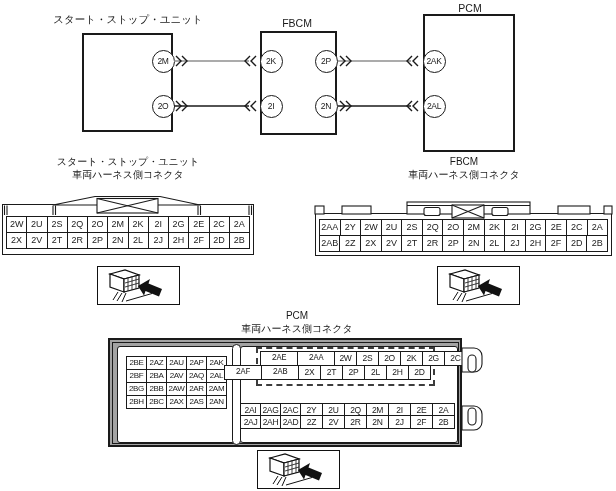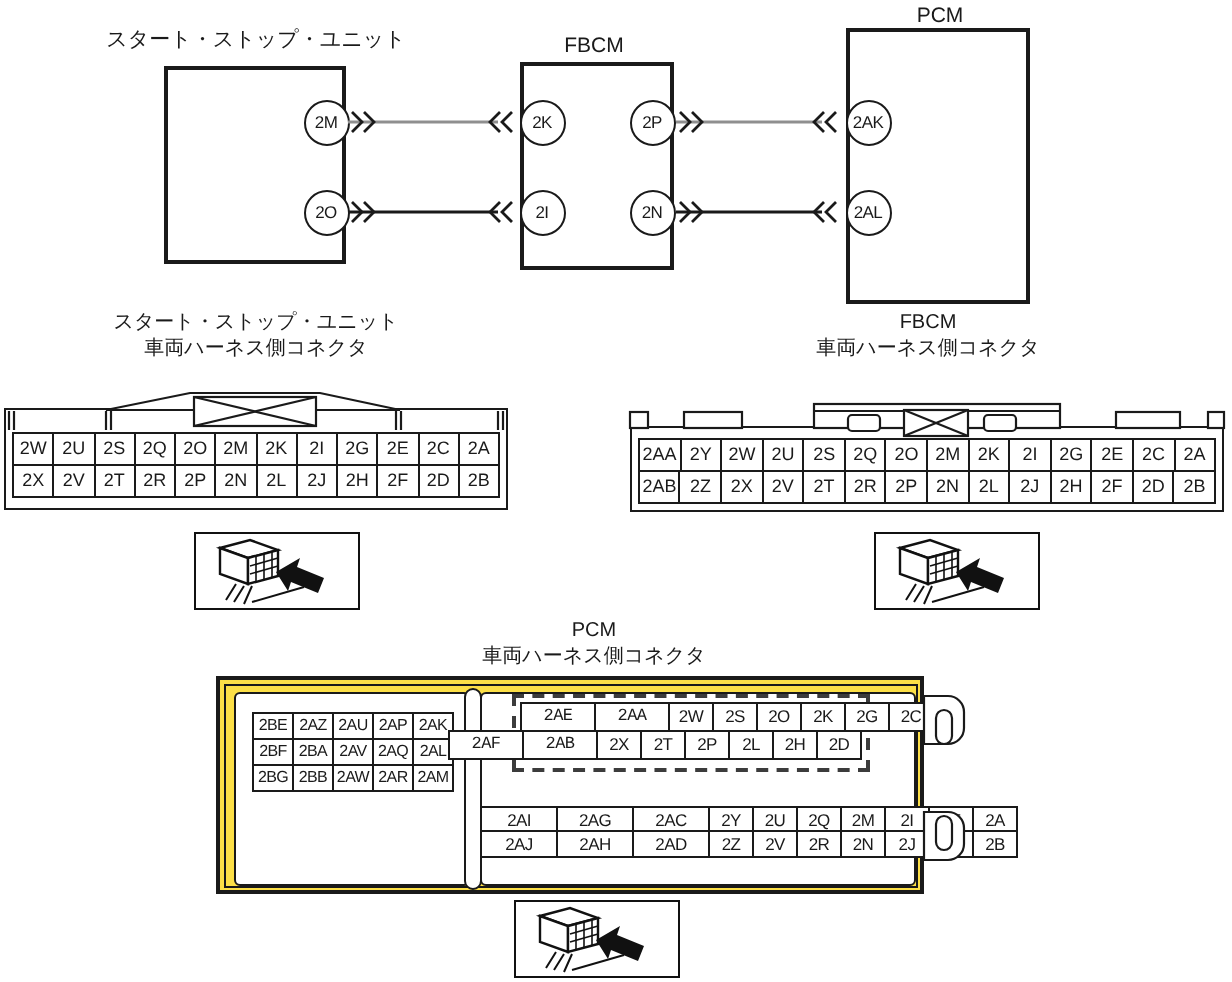--- a/index.html
+++ b/index.html
@@ -19,35 +19,35 @@
   .strip-top.fbcm{height:5px;}
   .pin-row{display:flex;padding:0 3px;}
   .pin-row + .pin-row{margin-top:-1px;justify-content:flex-end;}
   .cell{box-sizing:border-box;border:1px solid #1a1a1a;background:#fff;text-align:center;
         flex:0 0 auto;overflow:hidden;white-space:nowrap;}
   .cell + .cell{margin-left:-1px;}
   .cell.blank{visibility:hidden;}
   .wide-conn .cell{flex:1 1 0;font-size:9px;height:17px;line-height:15.5px;}
   
   .pcm-conn{position:absolute;left:108px;top:338px;width:354px;height:109px;
-            border:2px solid #1a1a1a;background:#fde047;box-sizing:border-box;}
+            border:2px solid #1a1a1a;background:#a3a3a3;box-sizing:border-box;}
   .pcm-conn::after{content:"";position:absolute;inset:1.5px;border:1px solid #1a1a1a;pointer-events:none;}
   .pcm-region{position:absolute;border:1px solid #1a1a1a;border-radius:3px;background:#fff;}
   .pcm-channel{position:absolute;left:121.5px;top:4px;width:9px;height:101px;background:#fff;
                border:1px solid #1a1a1a;border-radius:4.5px;box-sizing:border-box;z-index:2;}
   .pcm-grid{position:absolute;z-index:3;}
   .pcm-grid .pin-row{padding:0;}
   .pcm-lg .cell{width:21px;height:14px;line-height:12.5px;font-size:8px;letter-spacing:-0.3px;}
   .pcm-tr-box{position:absolute;left:146px;top:7px;width:179px;height:39px;z-index:3;
               border:2px dashed #3c3c3c;box-sizing:border-box;padding:1.5px 2px;background:#fff;}
   .pcm-tr .cell{width:23px;height:15px;line-height:13.5px;font-size:8.5px;letter-spacing:-0.3px;}
   .pcm-tr .cell:nth-child(-n+2){width:38px;font-family:Liberation Mono, monospace;}
   .pcm-br{position:absolute;left:130px;top:62.5px;z-index:3;}
   .pcm-br .cell{width:23px;height:13.5px;line-height:12px;font-size:8.5px;letter-spacing:-0.3px;}
-  .pcm-br .cell:nth-child(-n+3){width:39px;}
+  .pcm-br .cell:nth-child(-n+3){width:21px;}
   
   .view-icon{position:absolute;width:83px;height:39px;border:1.5px solid #111;background:#fff;
              box-sizing:border-box;}
 </style>
 </head>
 <body>
 
 <div class="canvas">
 
   <div class="unit-label" style="left:28px;top:13px;width:200px;">スタート・ストップ・ユニット</div>
@@ -167,20 +167,27 @@
           <div class="cell">2AV</div>
           <div class="cell">2AQ</div>
           <div class="cell">2AL</div>
         </div>
       <div class="pin-row">
           <div class="cell">2BG</div>
           <div class="cell">2BB</div>
           <div class="cell">2AW</div>
           <div class="cell">2AR</div>
           <div class="cell">2AM</div>
+        </div>
+      <div class="pin-row">
+          <div class="cell">2BH</div>
+          <div class="cell">2BC</div>
+          <div class="cell">2AX</div>
+          <div class="cell">2AS</div>
+          <div class="cell">2AN</div>
         </div>
     </div>
 
     <div class="pcm-tr-box">
       <div class="pcm-grid pcm-tr" style="position:static;">
         <div class="pin-row">
             <div class="cell">2AE</div>
             <div class="cell">2AA</div>
             <div class="cell">2W</div>
             <div class="cell">2S</div>

